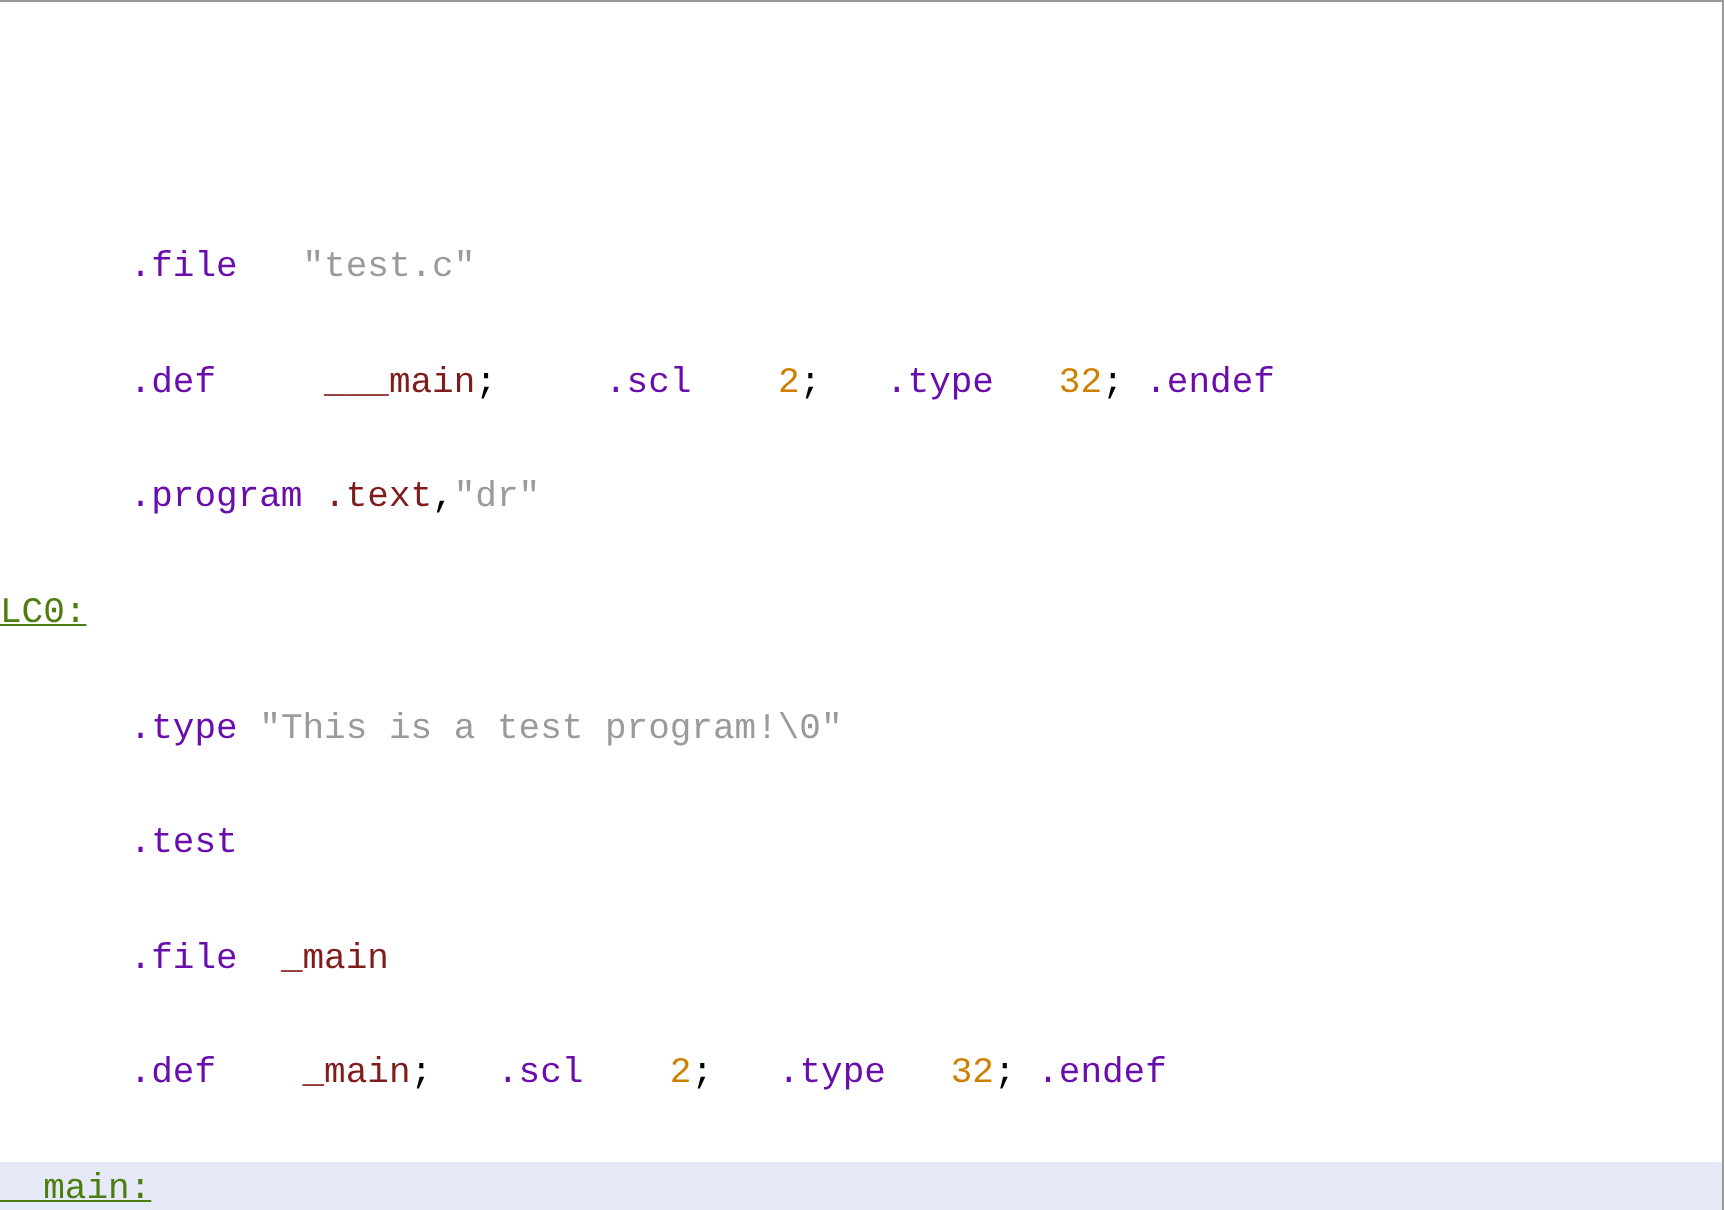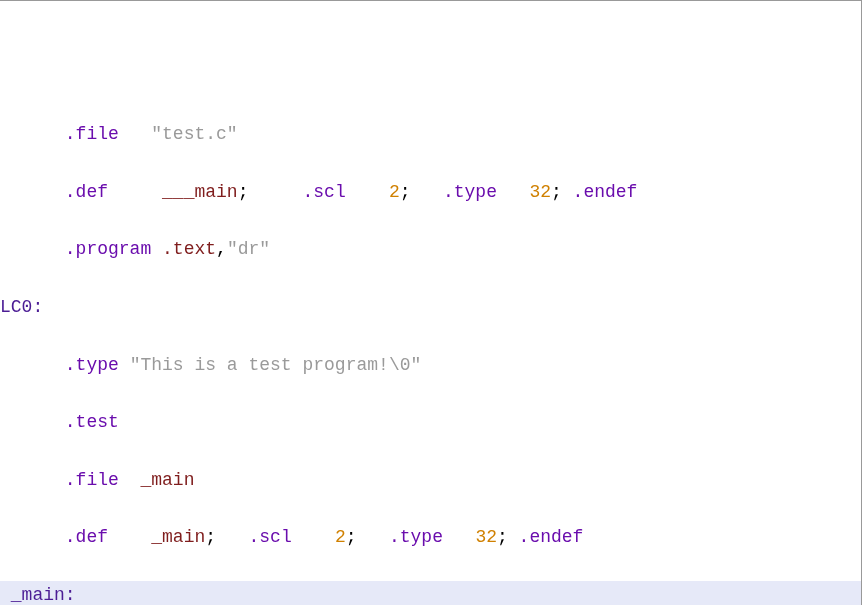--- a/index.html
+++ b/index.html
@@ -16,21 +16,21 @@
     width: 862px;
     overflow: hidden;
   }
   .line { padding: 0 0 0 0; }
   .hl { background: #e6e9f8; display: block; }
   .kw { color: #6a0dad; }      
   .num { color: #d08000; }     
   .str { color: #9a9a9a; }     
   .ident { color: #7f1d1d; }
   .punct { color: #000; }
-  .lbl { color: #4c1d95; }
+  .lbl { color: #4d7c0f; text-decoration: underline; }
 </style>
 </head>
 <body>
 
 
 
 <div class="line"><span>      </span><span class="kw">.file</span><span>   </span><span class="str">"test.c"</span></div>
 <div class="line"><span>      </span><span class="kw">.def</span><span>     </span><span class="ident">___main</span><span class="punct">;</span><span>     </span><span class="kw">.scl</span><span>    </span><span class="num">2</span><span class="punct">;</span><span>   </span><span class="kw">.type</span><span>   </span><span class="num">32</span><span class="punct">; </span><span class="kw">.endef</span></div>
 <div class="line"><span>      </span><span class="kw">.program</span><span> </span><span class="ident">.text</span><span class="punct">,</span><span class="str">"dr"</span></div>
 <div class="line"><span class="lbl">LC0:</span></div>

